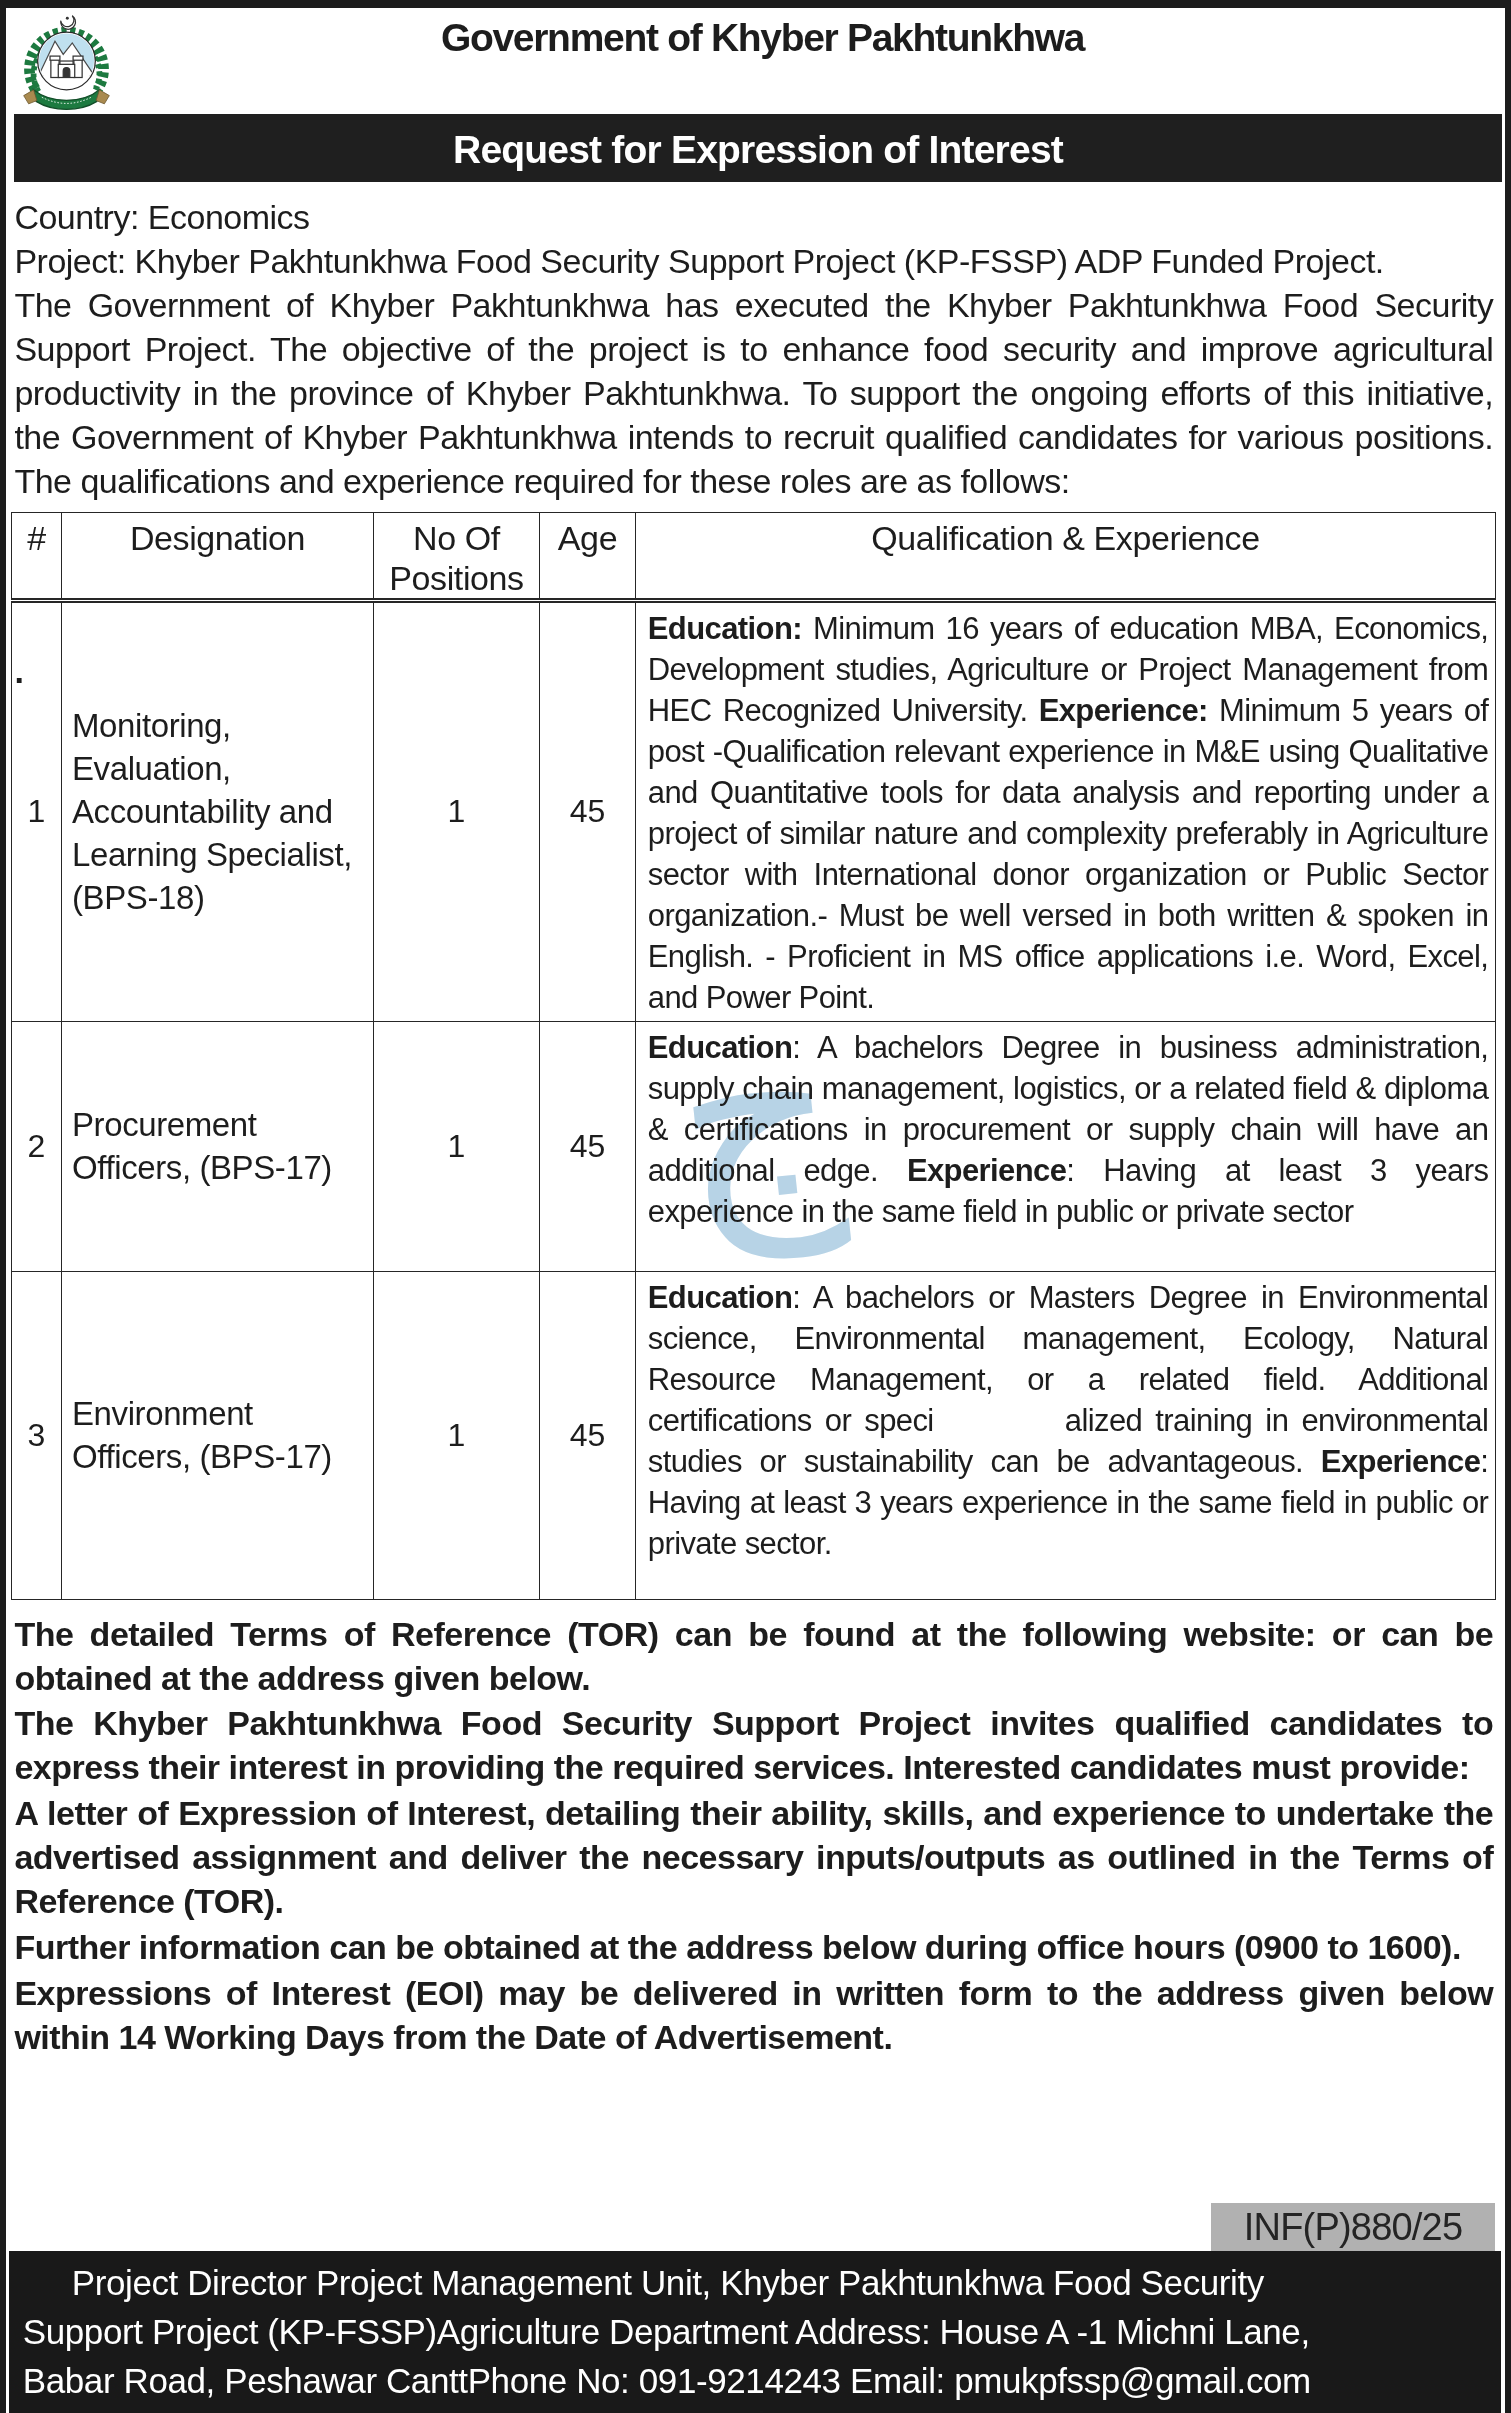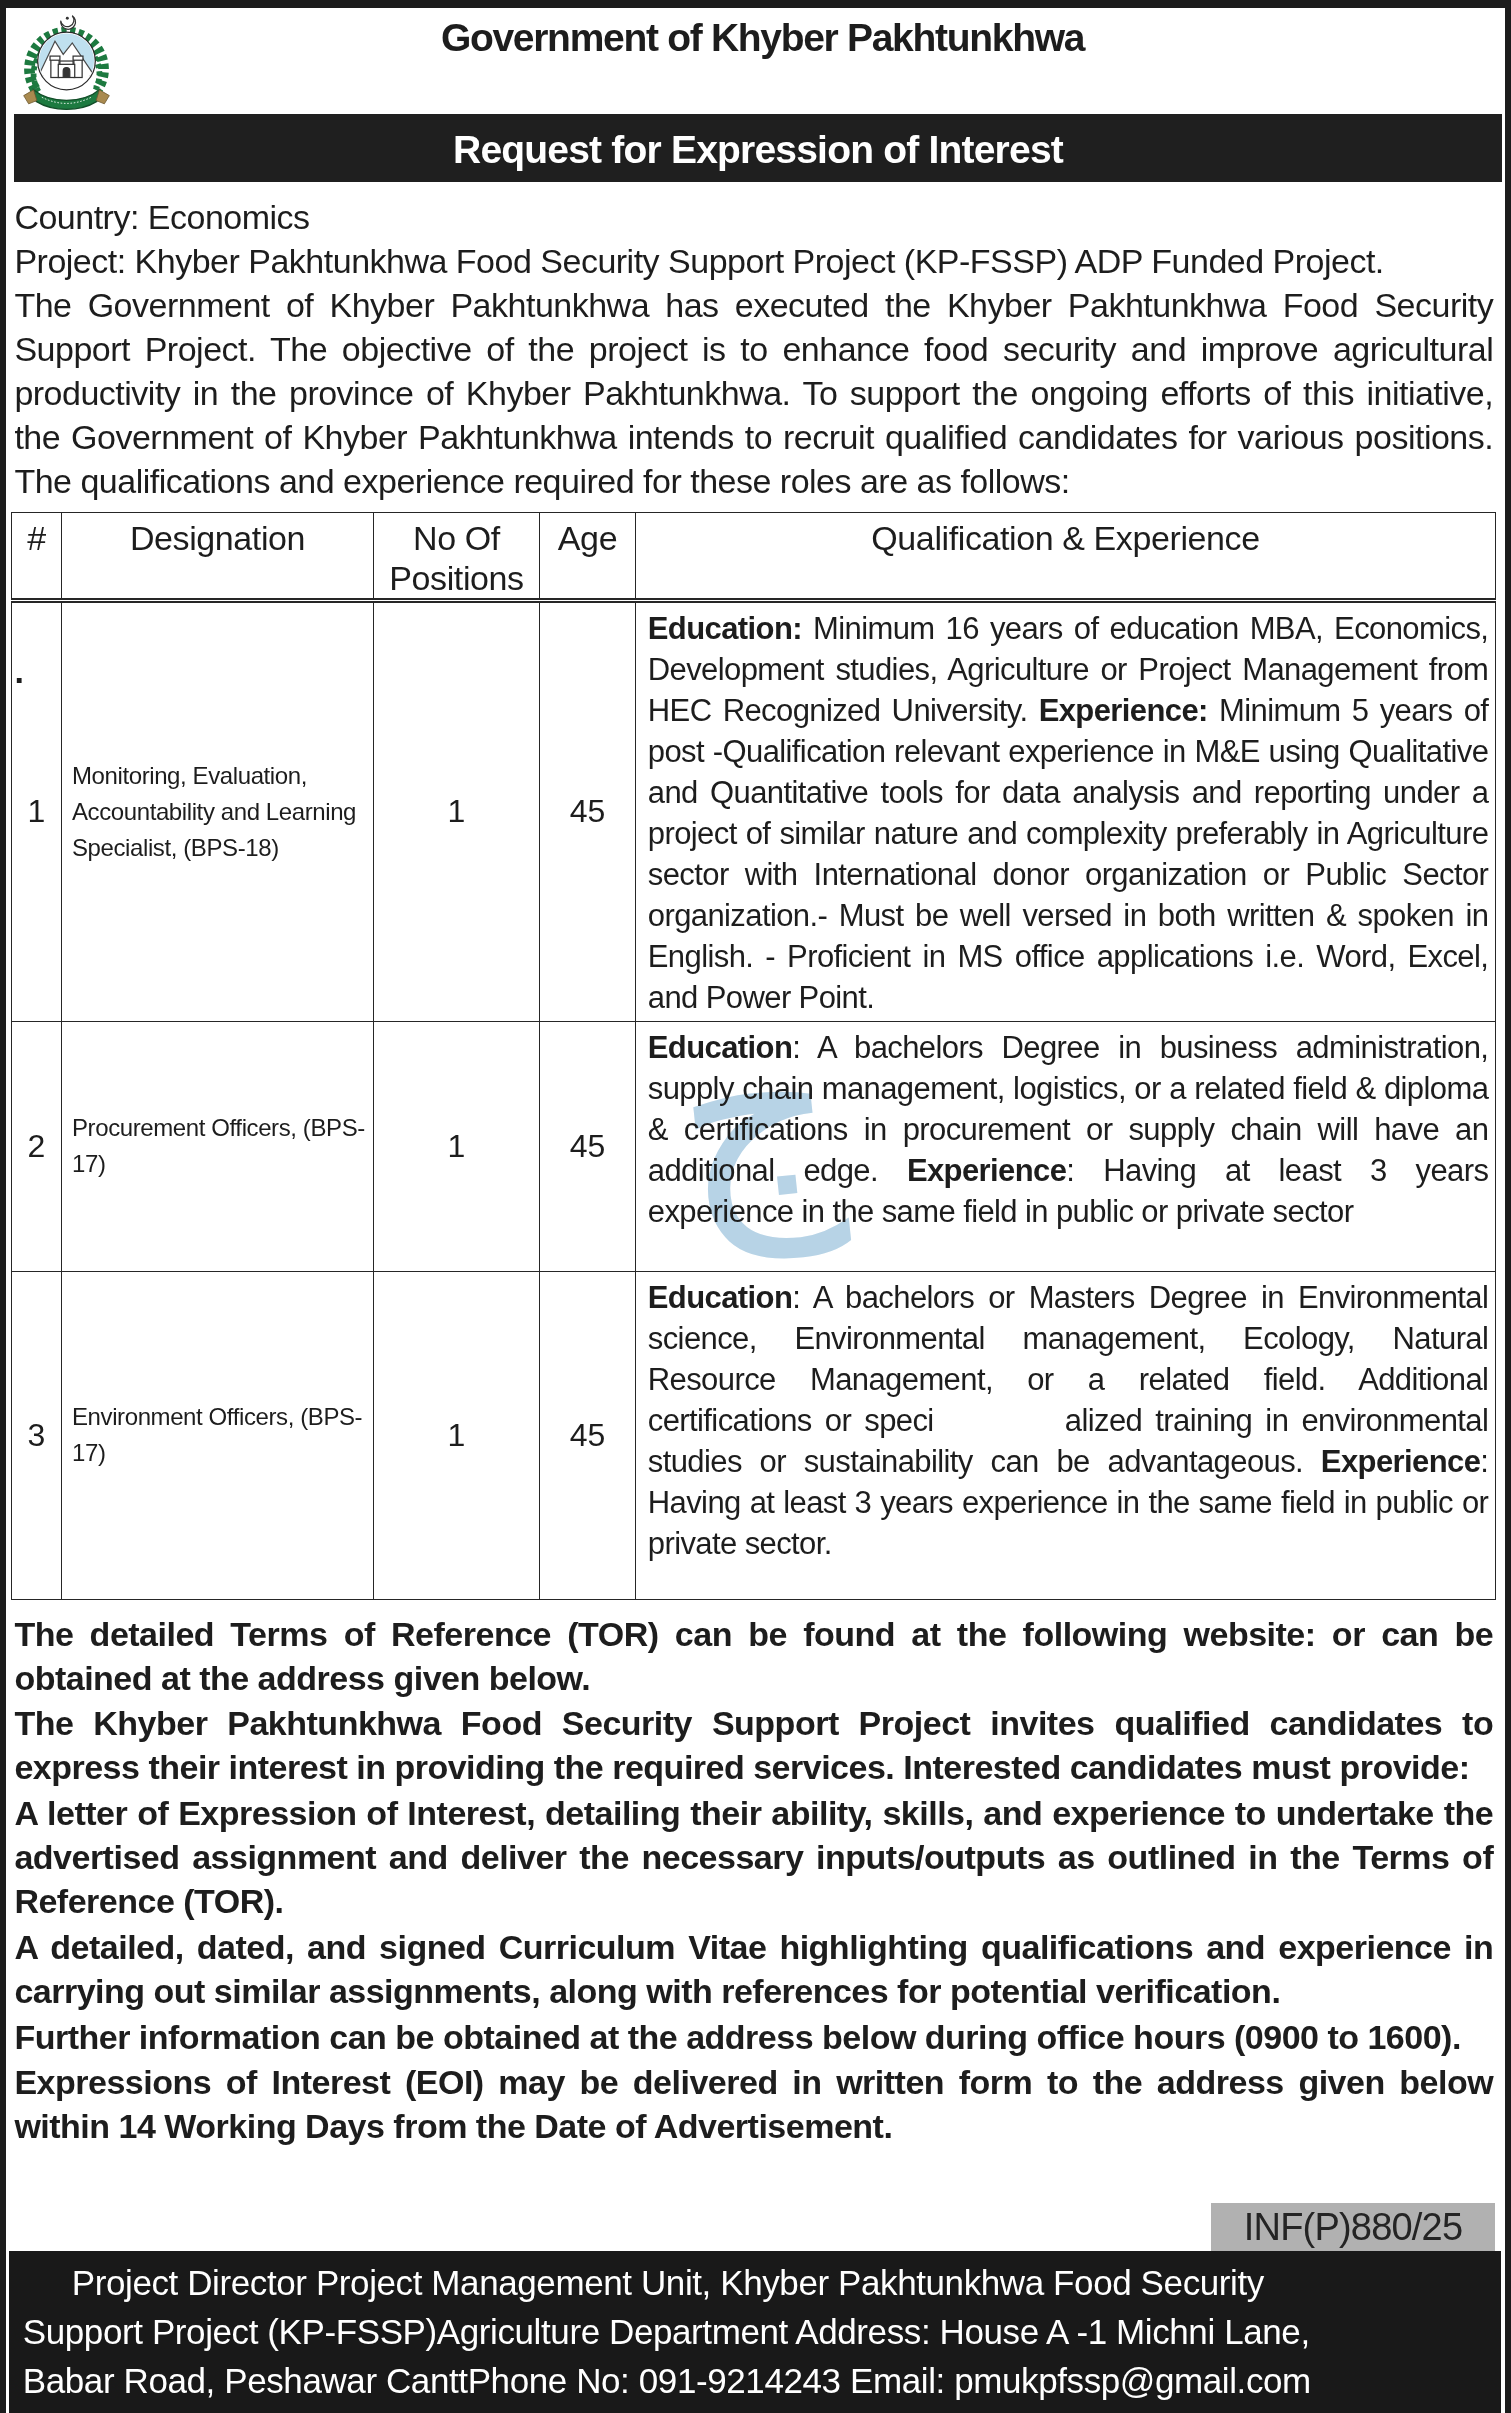--- a/index.html
+++ b/index.html
@@ -36,21 +36,21 @@
   }
   .jobs th, .jobs td { border:1.7px solid #262626; }
   .jobs thead th {
     font-weight:normal; font-size:34px; line-height:40px; letter-spacing:-0.4px;
     text-align:center; vertical-align:top; padding-top:5px; height:81px;
     border-bottom:5px double #262626;
   }
   td.numcell { position:relative; text-align:center; font-size:32px; vertical-align:middle; }
   td.numcell .dot { position:absolute; left:2.5px; top:49px; font-size:34px; font-weight:bold; }
   td.des {
-    font-size:24px; line-height:36px; letter-spacing:-0.4px;
+    font-size:33px; line-height:43px; letter-spacing:-0.4px;
     padding:6.7px 3.4px 6.7px 10px; vertical-align:middle;
   }
   td.pos, td.age { text-align:center; font-size:32px; vertical-align:middle; }
   td.qual { vertical-align:top; position:relative; padding:0 6.7px 3.4px 11.8px; }
   .qualtext {
     position:relative; z-index:1; font-size:31px; line-height:41px;
     letter-spacing:-0.6px; text-align:justify; text-align-last:left;
     white-space:pre-wrap; padding-top:5px;
   }
   .qualtext b { font-weight:bold; }
@@ -179,21 +179,20 @@
             <div class="qualtext"><b>Education</b><span>: A bachelors or Masters Degree in Environmental science, Environmental management, Ecology, Natural Resource Management, or a related field. Additional certifications or speci          alized training in environmental studies or sustainability can be advantageous. </span><b>Experience</b><span>: Having at least 3 years experience in the same field in public or private sector.</span></div>
           </td>
         </tr>
       </tbody>
   </table>
 
   <div class="paras">
       <p>The detailed Terms of Reference (TOR) can be found at the following website: or can be obtained at the address given below.</p>
       <p>The Khyber Pakhtunkhwa Food Security Support Project invites qualified candidates to express their interest in providing the required services. Interested candidates must provide:</p>
       <p>A letter of Expression of Interest, detailing their ability, skills, and experience to undertake the advertised assignment and deliver the necessary inputs/outputs as outlined in the Terms of Reference (TOR).</p>
-      <p>A detailed, dated, and signed Curriculum Vitae highlighting qualifications and experience in carrying out similar assignments, along with references for potential verification.</p>
       <p>Further information can be obtained at the address below during office hours (0900 to 1600).</p>
       <p>Expressions of Interest (EOI) may be delivered in written form to the address given below within 14 Working Days from the Date of Advertisement.</p>
     </div>
 
   <div class="badge">INF(P)880/25</div>
 
   <div class="footer">
       <div class="fline l0">Project Director Project Management Unit, Khyber Pakhtunkhwa Food Security</div>
       <div class="fline">Support Project (KP-FSSP)Agriculture Department Address: House A -1 Michni Lane,</div>
       <div class="fline">Babar Road, Peshawar CanttPhone No: 091-9214243 Email: pmukpfssp@gmail.com</div>

